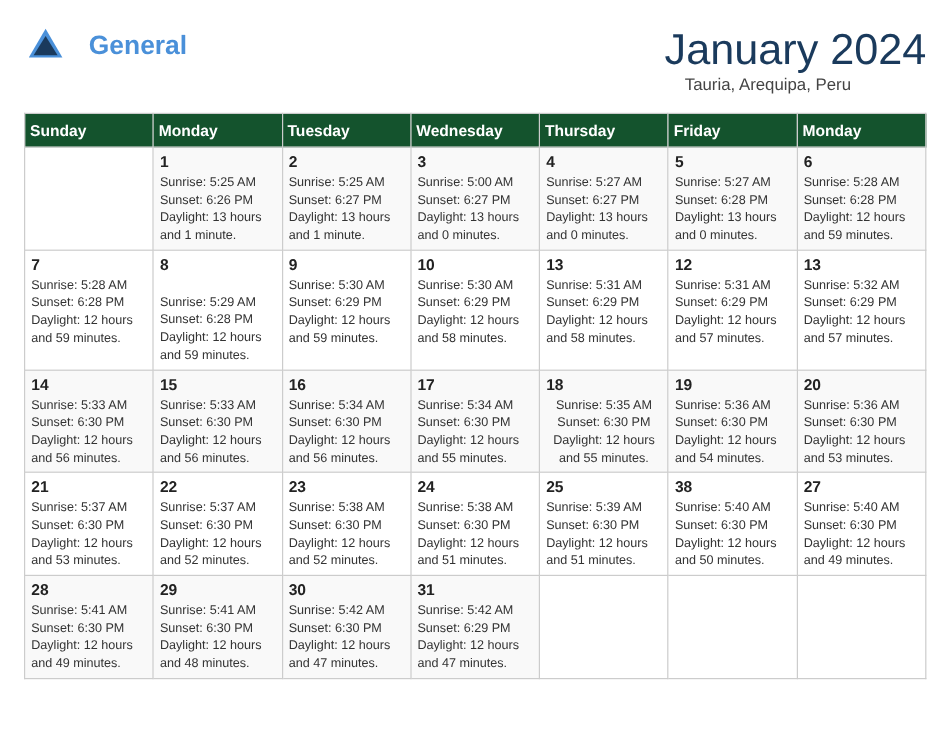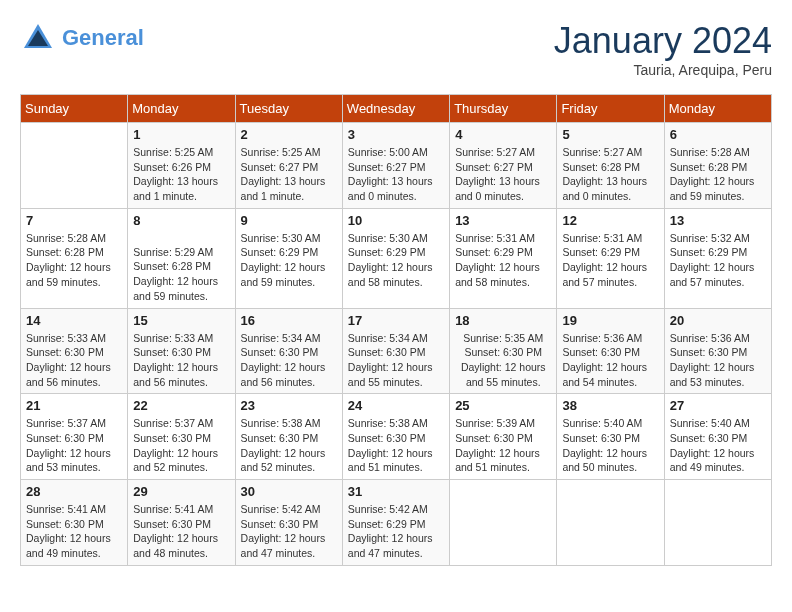--- a/index.html
+++ b/index.html
@@ -12,21 +12,21 @@
     }
     .header {
       display: flex;
       justify-content: space-between;
       align-items: flex-start;
       margin-bottom: 16px;
     }
     .logo {
       display: flex;
       align-items: center;
-      gap: 6px;
+      gap: 18px;
     }
     .logo-text {
       font-size: 22px;
       font-weight: bold;
       color: #1a3a5c;
       line-height: 1.1;
     }
     .logo-text span {
       color: #4a90d9;
     }
@@ -39,33 +39,34 @@
     }
     .month-title {
       font-size: 36px;
       color: #1a3a5c;
       font-weight: normal;
       margin-left: 46px;
     }
     .location {
       font-size: 14px;
       color: #444;
+      text-align: center;
     }
     table {
       width: 100%;
       border-collapse: collapse;
       font-size: 11px;
     }
     thead tr th {
-      background-color: #c2410c;
+      background-color: #14532d;
       color: white;
       padding: 6px 4px;
       text-align: left;
       font-size: 13px;
-      font-weight: normal;
+      font-weight: bold;
       border: 1px solid #ccc;
     }
     tbody tr td {
       border: 1px solid #ccc;
       vertical-align: top;
       padding: 4px 5px;
       height: 80px;
       width: 107px;
     }
     .day-number {

